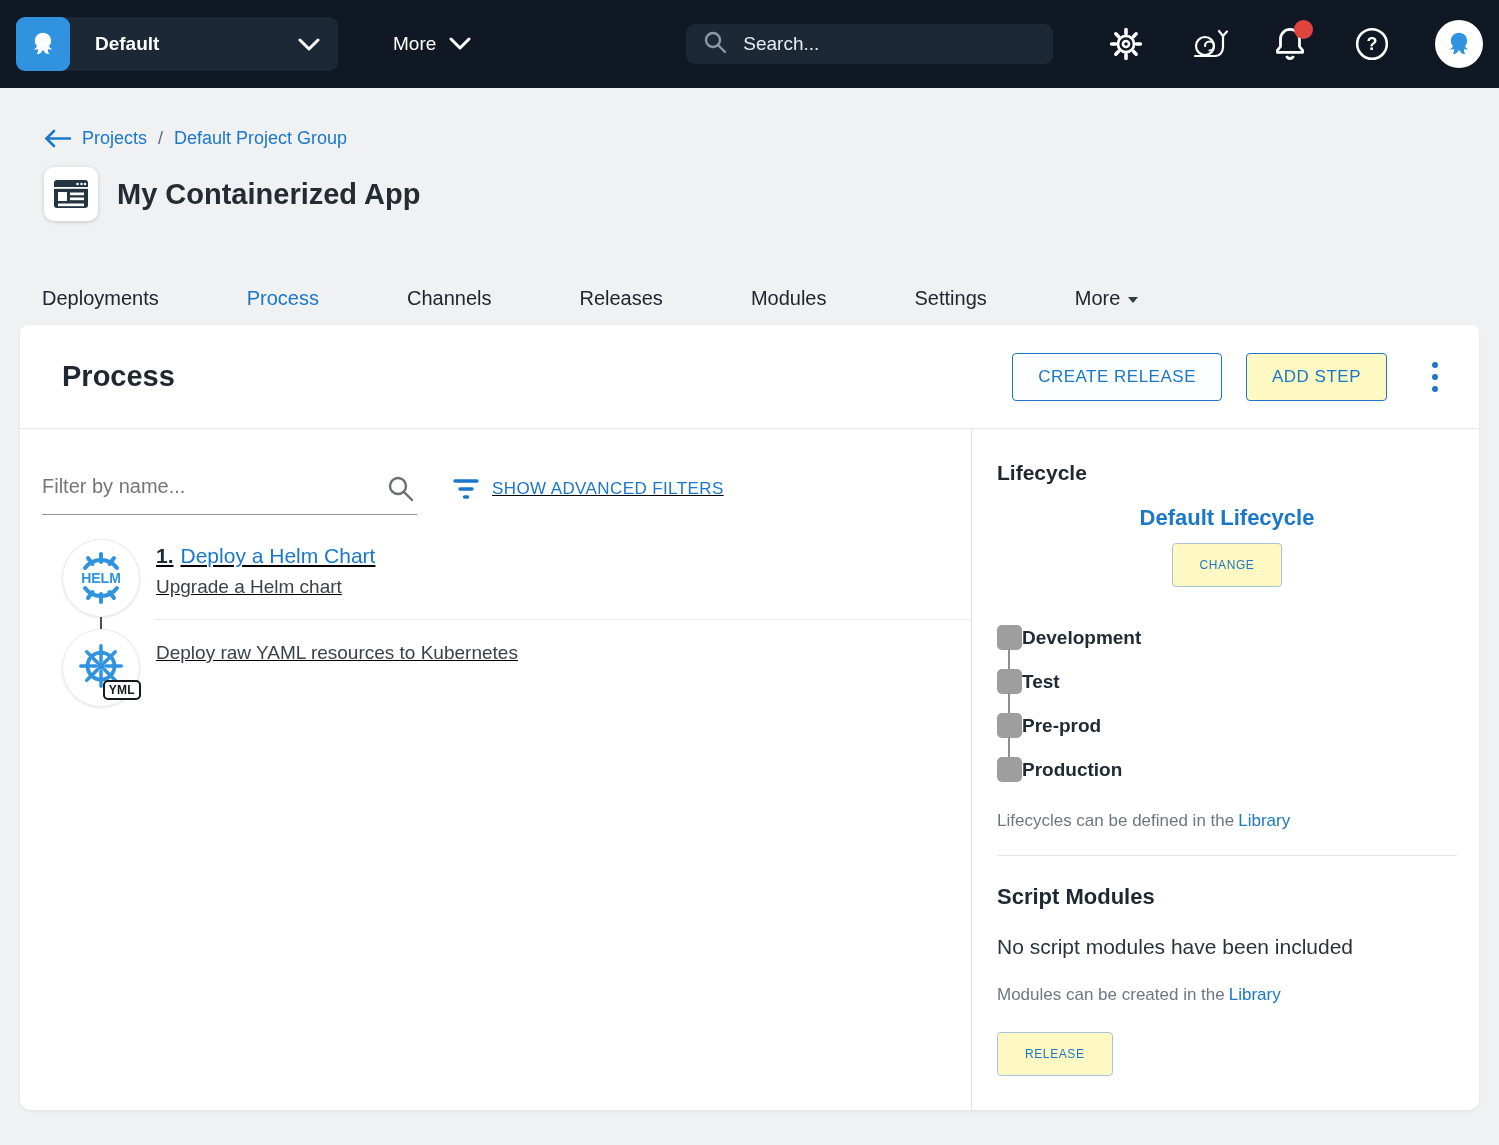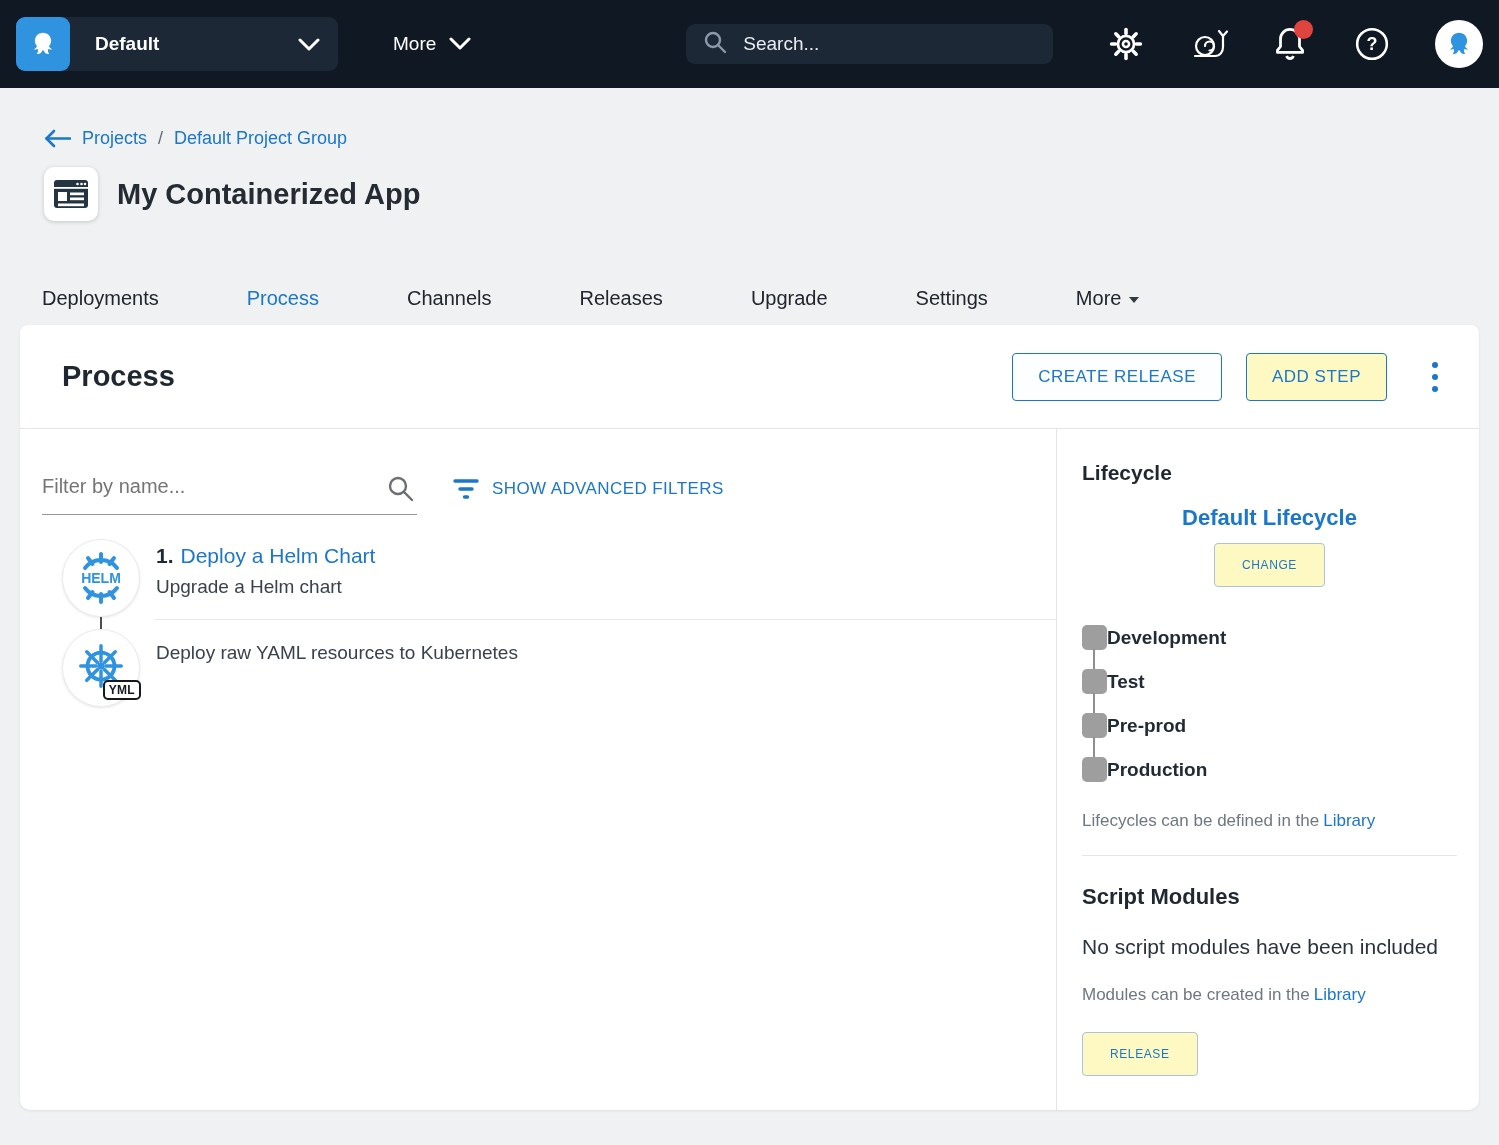--- a/index.html
+++ b/index.html
@@ -42,21 +42,21 @@
   .card{margin:15px 20px 0; height:785px; background:#fff; border-radius:8px 8px 10px 10px; box-shadow:0 1px 3px rgba(0,0,0,.08); display:flex; flex-direction:column;}
   .card-header{display:flex; align-items:center; height:104px; padding:0 26px 0 22px; border-bottom:1px solid var(--divider); flex:none;}
   .card-title{font-size:29px; font-weight:bold; color:var(--dark); margin-left:20px;}
   .btn{font-family:inherit; cursor:pointer; border:1px solid var(--accent); color:var(--accent); border-radius:4px; font-size:17px; font-weight:500; letter-spacing:.5px; height:48px; padding:0 25px; background:#fdfeff;}
   .btn.tint{background:#fef9c3;}
   .btn-create{margin-left:auto;}
   .btn-add{margin-left:24px;}
   .kebab{margin-left:30px; width:36px; height:44px; display:grid; place-items:center; cursor:pointer;}
 
   .card-body{display:flex; flex:1; min-height:0;}
-  .main-col{width:1037px; border-right:1px solid var(--divider);}
+  .main-col{width:952px; border-right:1px solid var(--divider);text-decoration:underline;}
   .side-col{flex:1; padding:32px 22px 0 25px;}
 
   
   .filter-row{display:flex; align-items:flex-start; margin:46px 22px 0 22px;}
   .filter-field{position:relative; width:375px;}
   .filter-field input{width:100%; border:none; outline:none; border-bottom:1px solid #969696; font-size:20px; color:#454b52; padding:0 34px 16px 0; font-family:inherit; background:transparent;}
   .filter-field input::placeholder{color:#757575;}
   .filter-search-icon{position:absolute; right:2px; top:-2px;}
   .advanced-filters{display:flex; align-items:center; gap:13px; margin:3px 0 0 36px; color:var(--accent); font-size:17px; font-weight:500; letter-spacing:.4px; cursor:pointer;}
 
@@ -214,21 +214,21 @@
   <div class="tab active">
       <span>Process</span>
     </div>
   <div class="tab">
       <span>Channels</span>
     </div>
   <div class="tab">
       <span>Releases</span>
     </div>
   <div class="tab">
-      <span>Upgrade</span>
+      <span>Modules</span>
     </div>
   <div class="tab">
       <span>Settings</span>
     </div>
   <div class="tab">
       <span>More</span>
       <span class="caret-down"></span>
     </div>
 </div>
 

